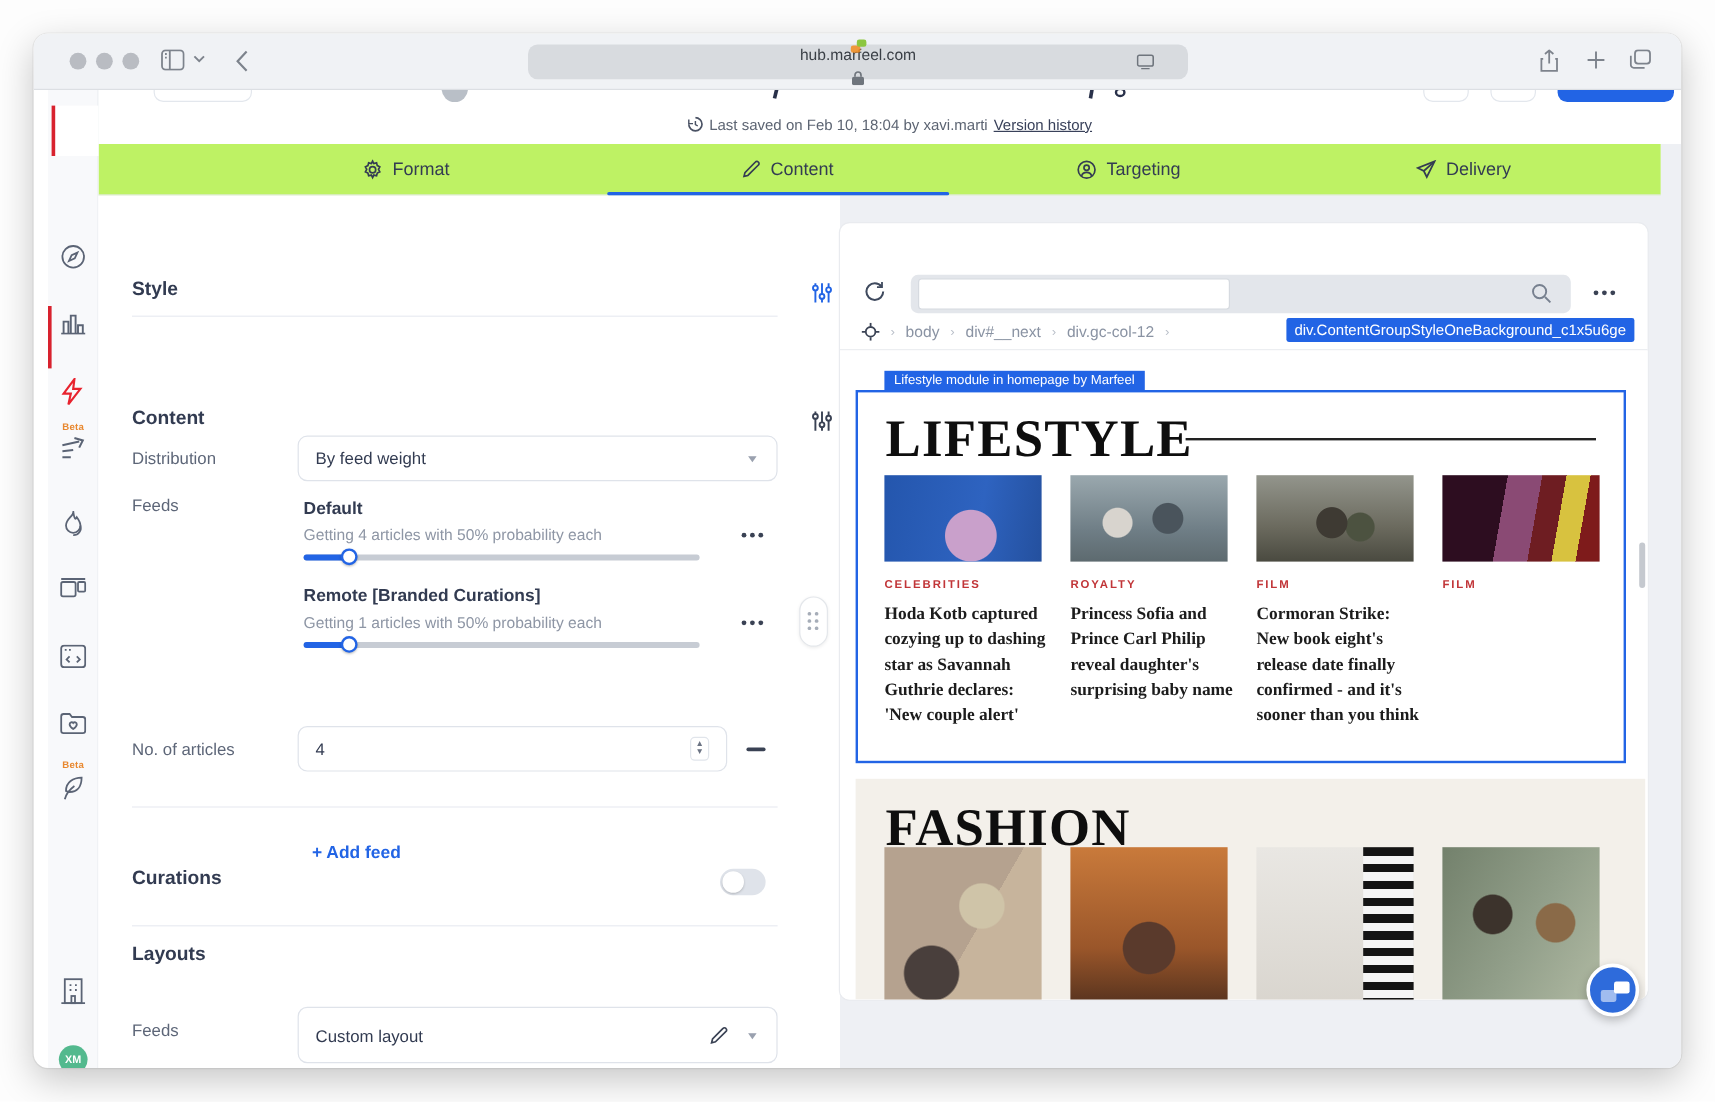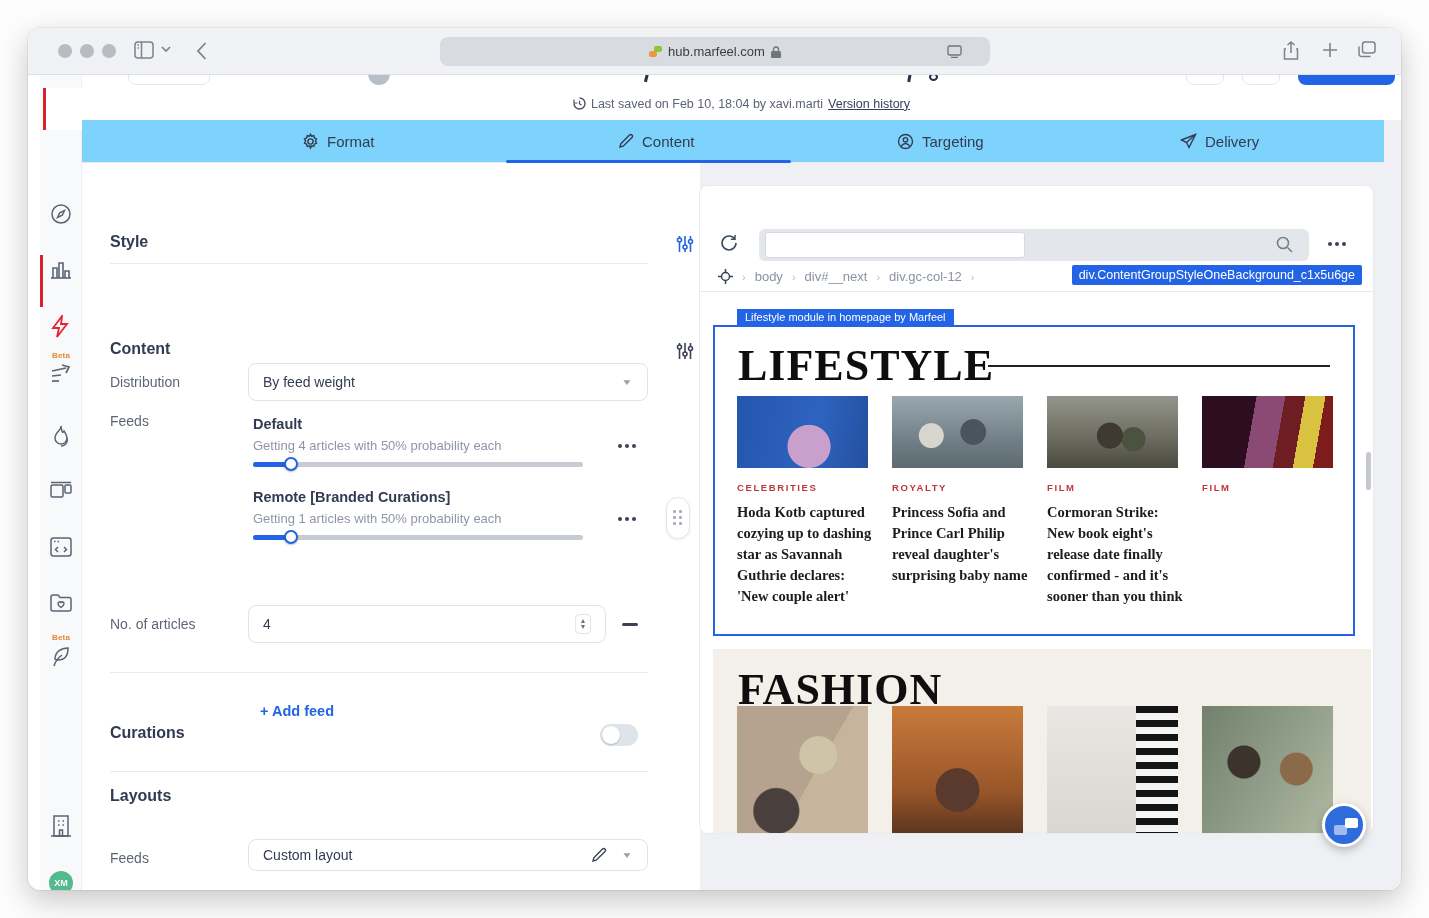--- a/index.html
+++ b/index.html
@@ -6,33 +6,33 @@
   html,body { width:1429px; height:918px; background:#fdfdfd; font-family:"Liberation Sans",sans-serif; overflow:hidden; }
   .window { position:absolute; left:28px; top:28px; width:1373px; height:862px; background:#fff;
             border-radius:12px; box-shadow:0 10px 30px rgba(0,0,0,.22), 0 0 0 1px rgba(0,0,0,.06); overflow:hidden; }
   .abs { position:absolute; }
 
   
   .chrome { position:absolute; left:0; top:0; right:0; height:47px; background:#f0f2f5; border-bottom:1px solid #dcdfe3; }
   .light { position:absolute; top:16px; width:14px; height:14px; border-radius:50%; background:#b9bcc2; }
   .chrome-icn { position:absolute; top:13px; color:#7d838c; }
   .urlbar { position:absolute; left:412px; top:9px; width:550px; height:29px; background:#d8dbdf; border-radius:8px;
-            display:flex; align-items:center; justify-content:center; gap:6px; font-size:13px; color:#3a3f46; }
+            display:flex; align-items:center; justify-content:center; gap:6px; font-size:13px; color:#3a3f46;flex-direction:column; }
   .fav { width:13px; height:13px; position:relative; }
   .fav i { position:absolute; width:8px; height:6px; border-radius:2px; }
   .reader { position:absolute; right:28px; top:8px; }
 
   
   .cutrow { position:absolute; left:54px; top:47px; right:0; height:12px; background:#fff; overflow:hidden; }
   .saved-row { position:absolute; left:54px; top:59px; right:0; height:33px; background:#fff;
                display:flex; align-items:center; justify-content:center; gap:5px; font-size:12.5px; color:#5c London6272; color:#5c6472; }
   .saved-row a { color:#39415a; text-decoration:underline; cursor:pointer; }
 
   
-  .tabrow { position:absolute; left:54px; top:92px; width:1302px; height:43px; background:#7dd3fc; border-bottom:1px solid #e7eaf0; }
+  .tabrow { position:absolute; left:54px; top:92px; width:1302px; height:43px; background:#bef264; border-bottom:1px solid #e7eaf0; }
   .tab { position:absolute; top:0; height:42px; display:flex; align-items:center; gap:8px; font-size:15px; color:#333c52; cursor:pointer; }
   .tab svg { stroke:#333c52; }
   .underline { position:absolute; left:424px; top:40px; width:285px; height:3px; background:#2264e5; border-radius:2px; }
   .pane-strip { position:absolute; left:1356px; top:92px; width:17px; height:44px; background:#eef0f4; }
 
   
   .rail { position:absolute; left:12px; top:47px; width:42px; bottom:0; background:#f8f9fb; border-right:1px solid #eef0f3; }
   .rail-item { position:absolute; left:0; width:42px; display:flex; justify-content:center; color:#5b6475; }
   .logo-box { position:absolute; left:3px; top:13px; width:39px; height:42px; background:#fff; border-left:3px solid #d8222e; }
   .active-bar { position:absolute; left:0; top:180px; width:3px; height:52px; background:#d8222e; }
@@ -382,21 +382,21 @@
     <div class="divider" style="top:509px"></div>
     <div class="abs h1" style="left:28px;top:561px">Curations</div>
     <div class="toggle" style="left:518px;top:561px">
         <i></i>
       </div>
 
     <div class="divider" style="top:608px"></div>
     <div class="abs h1" style="left:28px;top:624px">Layouts</div>
 
     <div class="abs lbl" style="left:28px;top:649px;top:687px">Feeds</div>
-    <div class="select" style="left:166px;top:676px;width:400px;height:32px">
+    <div class="select" style="left:166px;top:676px;width:400px;height:47px">
       <span>Custom layout</span>
       <span style="margin-left:auto;display:flex;align-items:center;gap:14px">
         <svg width="16" height="16" viewBox="0 0 16 16" fill="none" stroke="#3a4254" stroke-width="1.4">
             <path d="M2 14l.8-3.2L11.5 2a1.6 1.6 0 012.4 0l.1.1a1.6 1.6 0 010 2.4L5.2 13.2 2 14z"></path>
           </svg>
         <span class="chev">▼</span>
       </span>
     </div>
   </div>
 

